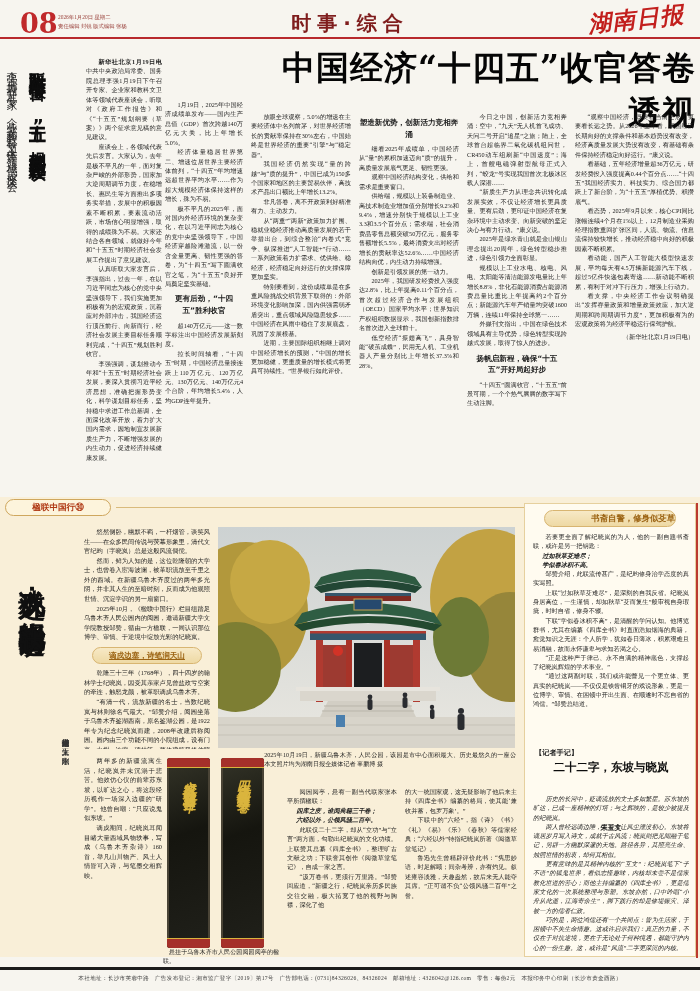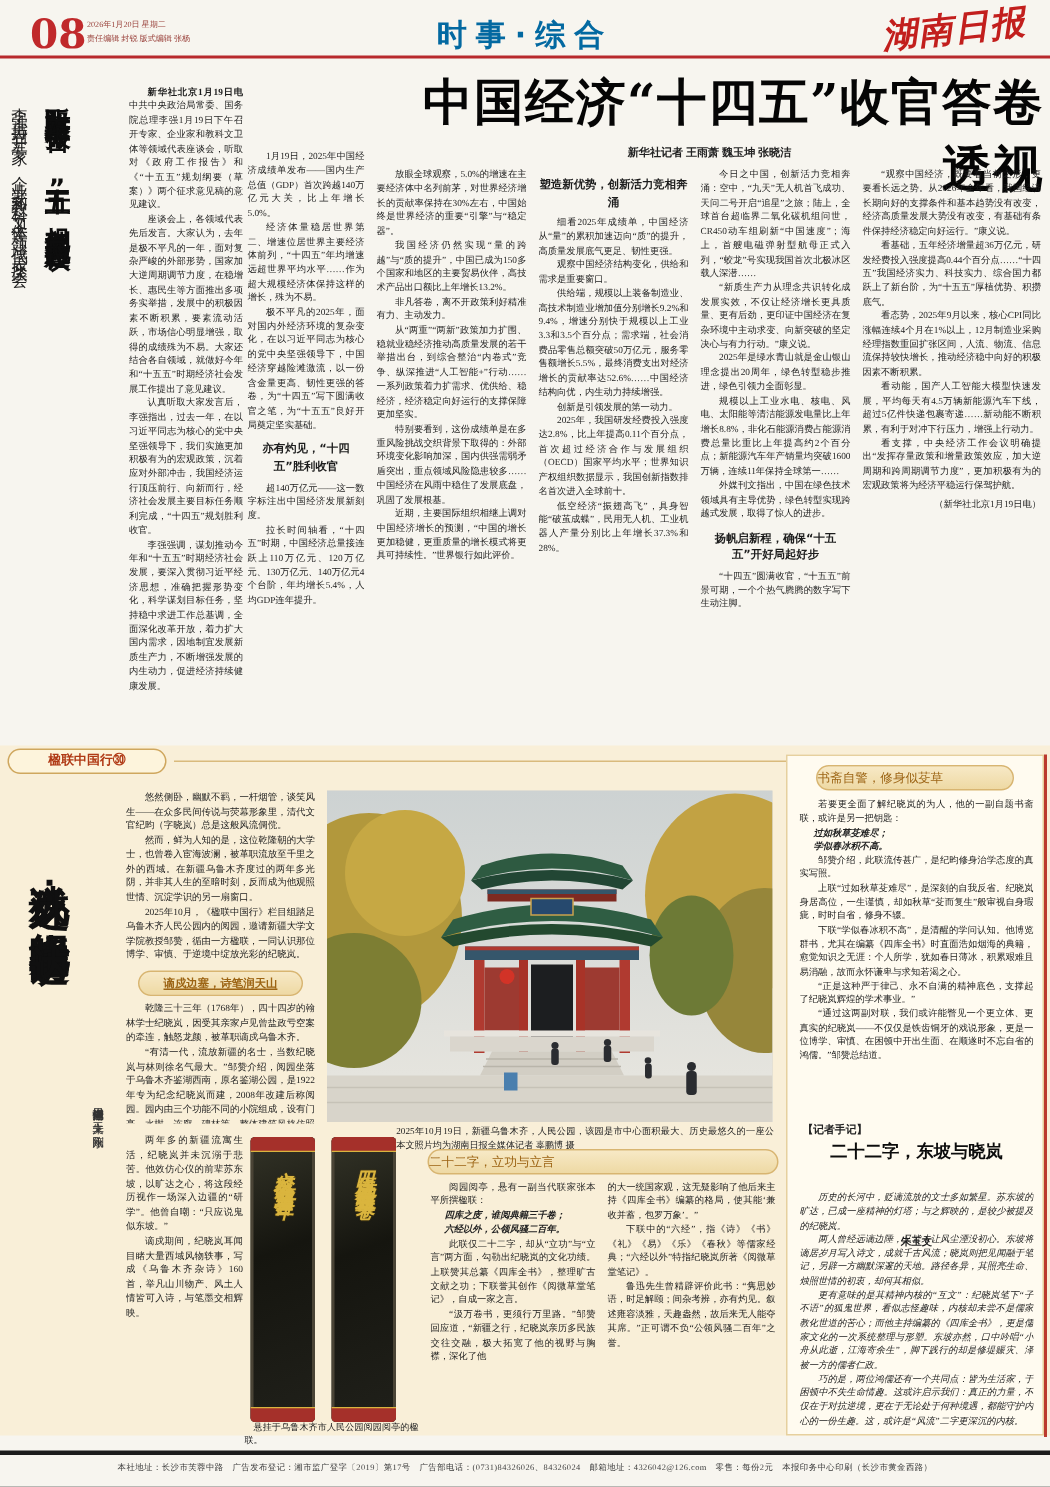--- a/index.html
+++ b/index.html
@@ -2,21 +2,21 @@
 <html><head>
 <meta charset="utf-8">
 <style>
   html,body{margin:0;padding:0;background:#888;}
   #page{position:relative;width:700px;height:991px;margin:0 auto;background:#f7f5ef;
         font-family:"Liberation Serif","DejaVu Serif",serif;color:#1b1b1b;overflow:hidden;}
   .abs{position:absolute;}
   
   .pagenum{left:20px;top:8px;font-size:27px;font-weight:bold;color:#c0292b;font-family:"DejaVu Serif",serif;}
   .dateblock{left:58px;top:13px;font-size:5.4px;line-height:1.7;color:#9a423c;}
-  .sectiontitle{left:0;top:10px;width:700px;text-align:center;font-size:20px;font-weight:bold;letter-spacing:6px;font-family:"DejaVu Sans",sans-serif;color:#0369a1;}
+  .sectiontitle{left:0;top:10px;width:700px;text-align:center;font-size:20px;font-weight:bold;letter-spacing:6px;font-family:"DejaVu Sans",sans-serif;color:#7f1d1d;}
   .masthead{right:16px;top:4px;font-size:23px;font-weight:bold;font-style:italic;color:#c21f1d;transform:rotate(-6deg);letter-spacing:1px;}
   .rule-red{left:0;top:37px;width:700px;height:2px;background:#b8292c;}
   
   .vtext{writing-mode:vertical-rl;text-orientation:upright;}
   .kicker{left:4px;top:62px;height:408px;font-size:11px;letter-spacing:4px;color:#222;}
   .vheadline{left:27px;top:58px;height:434px;font-size:17px;font-weight:bold;letter-spacing:1.5px;color:#0d0d0d;font-family:"DejaVu Sans",sans-serif;}
   
   .col{position:absolute;overflow:hidden;font-size:6.2px;line-height:1.52;text-align:justify;color:#1d1d1d;}
   .li{margin:0;}
   .li-p{text-indent:2em;}
@@ -29,21 +29,21 @@
   
   .mainheadline{left:250px;top:46px;width:446px;text-align:right;font-size:33px;font-weight:bold;letter-spacing:1px;color:#050505;font-family:"DejaVu Serif",serif;}
   .mainbyline{left:250px;top:97px;width:446px;text-align:center;font-size:7.4px;font-weight:bold;color:#222;}
   
   .featbg{left:0;top:497px;width:700px;height:460px;background:#f9efd8;}
   .featredge{left:696px;top:503px;width:2px;height:455px;background:#bb3a2e;}
   .badge{left:5px;top:499px;width:104px;height:15px;background:#fdf4dc;border:1.5px solid #cfa75e;border-radius:9px;color:#b03a16;font-weight:bold;font-size:8.6px;text-align:center;line-height:15px;font-family:"DejaVu Sans",sans-serif;}
   .badgerule{left:116px;top:507px;width:578px;height:1px;background:#d9ba7c;}
   .feathead{left:14px;top:568px;height:388px;font-size:27px;font-weight:bold;letter-spacing:1px;color:#101010;font-family:"DejaVu Sans",sans-serif;}
   .featby{left:60px;top:733px;height:150px;font-size:7.6px;color:#333;}
-  .pill{background:linear-gradient(#f7e9c6,#eed9a4);border:1px solid #d8b571;border-radius:9px;color:#9c6414;font-weight:normal;font-size:8.4px;text-align:left;padding:2px 0;font-family:"DejaVu Sans",sans-serif;}
+  .pill{background:linear-gradient(#f7e9c6,#eed9a4);border:1px solid #d8b571;border-radius:9px;color:#9c6414;font-weight:bold;font-size:8.4px;text-align:right;padding:2px 0;font-family:"DejaVu Sans",sans-serif;}
   .photo{left:218px;top:527px;width:297px;height:221px;overflow:hidden;background:#cfd2cd;}
   .caption{left:252px;top:751px;width:264px;font-size:6.1px;line-height:1.5;text-align:justify;text-indent:2em;color:#222;}
   .pillarbox{position:absolute;width:43px;height:190px;border-radius:3px;background:linear-gradient(160deg,#343428,#15150f 40%,#20201a);box-shadow:0 0 0 2px #4a4436 inset;display:flex;flex-direction:column;align-items:center;}
   .pillarcap{width:100%;height:9px;background:#a5302a;border-bottom:1px solid #d9b43f;border-radius:3px 3px 0 0;}
   .pillarcapb{width:100%;height:9px;background:#a5302a;border-top:1px solid #d9b43f;border-radius:0 0 3px 3px;}
   .pillartext{flex:1;writing-mode:vertical-rl;text-orientation:upright;font-size:12.5px;font-weight:bold;font-style:italic;color:#dab53e;letter-spacing:2px;padding-top:3px;text-shadow:0 0 1px #7a5c12;}
   .coupcap{left:163px;top:948px;width:116px;font-size:6px;line-height:1.45;text-align:justify;text-indent:1em;color:#222;}
   .sidebar{left:524px;top:503px;width:172px;height:454px;background:#fffbf0;border:1px solid #e6d09e;box-sizing:border-box;}
   .sb-title{margin:6px auto 0;width:130px;}
   .sb-body{position:absolute;left:8px;top:28px;width:156px;height:206px;overflow:hidden;font-size:6.2px;line-height:1.5;text-align:justify;}
@@ -72,26 +72,25 @@
   <div class="abs vtext kicker">李强主持召开专家、企业家和教科文卫体等领域代表座谈会</div>
   <div class="abs vtext vheadline">听取对政府工作报告、“十五五”规划纲要的意见建议</div>
   <div class="col" style="left:86px;top:57px;width:76px;height:437px;">
       <div class="li li-p"><b>新华社北京1月19日电　</b>中共中央政治局常委、国务院总理李强1月19日下午召开专家、企业家和教科文卫体等领域代表座谈会，听取对《政府工作报告》和《“十五五”规划纲要（草案）》两个征求意见稿的意见建议。</div>
       <div class="li li-p">座谈会上，各领域代表先后发言。大家认为，去年是极不平凡的一年，面对复杂严峻的外部形势，国家加大逆周期调节力度，在稳增长、惠民生等方面推出多项务实举措，发展中的积极因素不断积累，要素流动活跃，市场信心明显增强，取得的成绩殊为不易。大家还结合各自领域，就做好今年和“十五五”时期经济社会发展工作提出了意见建议。</div>
       <div class="li li-p">认真听取大家发言后，李强指出，过去一年，在以习近平同志为核心的党中央坚强领导下，我们实施更加积极有为的宏观政策，沉着应对外部冲击，我国经济运行顶压前行、向新而行，经济社会发展主要目标任务顺利完成，“十四五”规划胜利收官。</div>
       <div class="li li-p">李强强调，谋划推动今年和“十五五”时期经济社会发展，要深入贯彻习近平经济思想，准确把握形势变化，科学谋划目标任务，坚持稳中求进工作总基调，全面深化改革开放，着力扩大国内需求，因地制宜发展新质生产力，不断增强发展的内生动力，促进经济持续健康发展。</div>
     </div>
 
   <div class="abs mainheadline">中国经济“十四五”收官答卷透视</div>
-  <div class="abs mainbyline">新华社记者 王雨萧 魏玉坤 张晓洁</div>
   <div class="col" style="left:165px;top:100px;width:78px;height:392px;">
       <div class="li li-p">1月19日，2025年中国经济成绩单发布——国内生产总值（GDP）首次跨越140万亿元大关，比上年增长5.0%。</div>
       <div class="li li-p">经济体量稳居世界第二、增速位居世界主要经济体前列，“十四五”年均增速远超世界平均水平……作为超大规模经济体保持这样的增长，殊为不易。</div>
       <div class="li li-p">极不平凡的2025年，面对国内外经济环境的复杂变化，在以习近平同志为核心的党中央坚强领导下，中国经济穿越险滩激流，以一份含金量更高、韧性更强的答卷，为“十四五”写下圆满收官之笔，为“十五五”良好开局奠定坚实基础。</div>
-      <div class="li li-h">亦有灼见，“十四五”胜利收官</div>
+      <div class="li li-h">更有后劲，“十四五”胜利收官</div>
       <div class="li li-p">超140万亿元——这一数字标注出中国经济发展新刻度。</div>
       <div class="li li-p">拉长时间轴看，“十四五”时期，中国经济总量接连跃上110万亿元、120万亿元、130万亿元、140万亿元4个台阶，年均增长5.4%，人均GDP连年提升。</div>
     </div>
   <div class="col" style="left:251px;top:112px;width:100px;height:380px;">
       <div class="li li-p">放眼全球观察，5.0%的增速在主要经济体中名列前茅，对世界经济增长的贡献率保持在30%左右，中国始终是世界经济的重要“引擎”与“稳定器”。</div>
       <div class="li li-p">我国经济仍然实现“量的跨越”与“质的提升”，中国已成为150多个国家和地区的主要贸易伙伴，高技术产品出口额比上年增长13.2%。</div>
       <div class="li li-p">非凡答卷，离不开政策利好精准有力、主动发力。</div>
       <div class="li li-p">从“两重”“两新”政策加力扩围、稳就业稳经济推动高质量发展的若干举措出台，到综合整治“内卷式”竞争、纵深推进“人工智能+”行动……一系列政策着力扩需求、优供给、稳经济，经济稳定向好运行的支撑保障更加坚实。</div>
       <div class="li li-p">特别要看到，这份成绩单是在多重风险挑战交织背景下取得的：外部环境变化影响加深，国内供强需弱矛盾突出，重点领域风险隐患较多……中国经济在风雨中稳住了发展底盘，巩固了发展根基。</div>
       <div class="li li-p">近期，主要国际组织相继上调对中国经济增长的预测，“中国的增长更加稳健，更重质量的增长模式将更具可持续性。”世界银行如此评价。</div>
@@ -214,21 +213,20 @@
     <div class="pillartext">六经以外公领风骚二百年</div>
     <div class="pillarcapb"></div>
   </div>
   <div class="pillarbox" style="left:221px;top:758px;">
     <div class="pillarcap"></div>
     <div class="pillartext">四库之庋谁阅典籍三千卷</div>
     <div class="pillarcapb"></div>
   </div>
   <div class="abs coupcap">悬挂于乌鲁木齐市人民公园阅园阅亭的楹联。</div>
 
-  <div class="abs pill" style="left:285px;top:766px;width:232px;">二十二字，立功与立言</div>
   <div class="col" style="left:287px;top:787px;width:110px;height:172px;">
       <div class="li li-p">阅园阅亭，悬有一副当代联家张本平所撰楹联：</div>
       <div class="li li-v">四库之庋，谁阅典籍三千卷；</div>
       <div class="li li-v">六经以外，公领风骚二百年。</div>
       <div class="li li-p">此联仅二十二字，却从“立功”与“立言”两方面，勾勒出纪晓岚的文化功绩。上联赞其总纂《四库全书》，整理旷古文献之功；下联誉其创作《阅微草堂笔记》，自成一家之言。</div>
       <div class="li li-p">“汲万卷书，更须行万里路。”邹赞回应道，“新疆之行，纪晓岚亲历多民族交往交融，极大拓宽了他的视野与胸襟，深化了他</div>
     </div>
   <div class="col" style="left:405px;top:787px;width:112px;height:172px;">
       <div class="li li-pc">的大一统国家观，这无疑影响了他后来主持《四库全书》编纂的格局，使其能‘兼收并蓄，包罗万象’。”</div>
       <div class="li li-p">下联中的“六经”，指《诗》《书》《礼》《易》《乐》《春秋》等儒家经典；“六经以外”特指纪晓岚所著《阅微草堂笔记》。</div>

